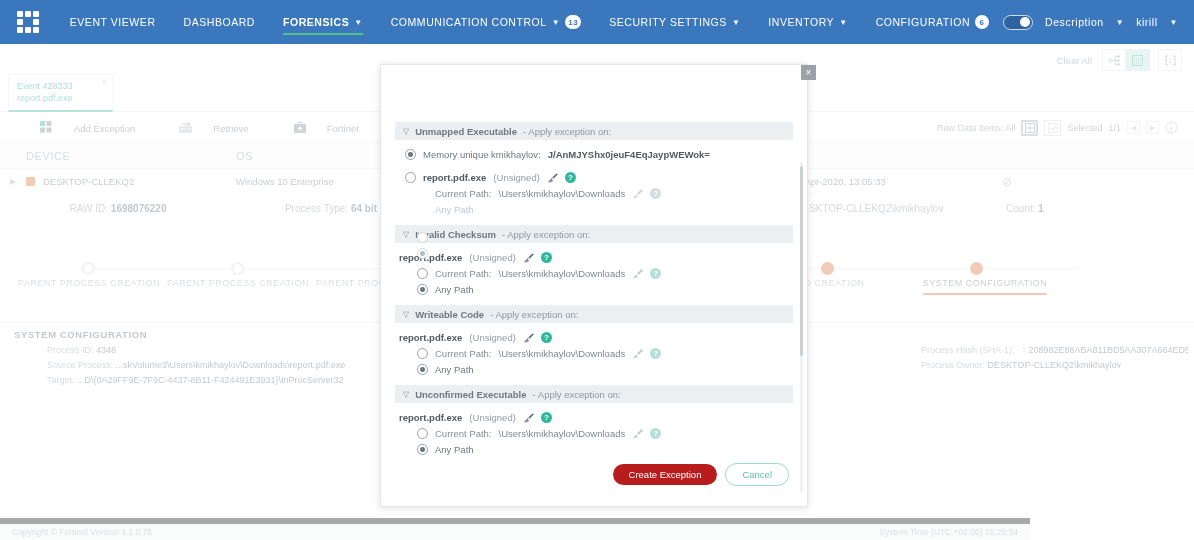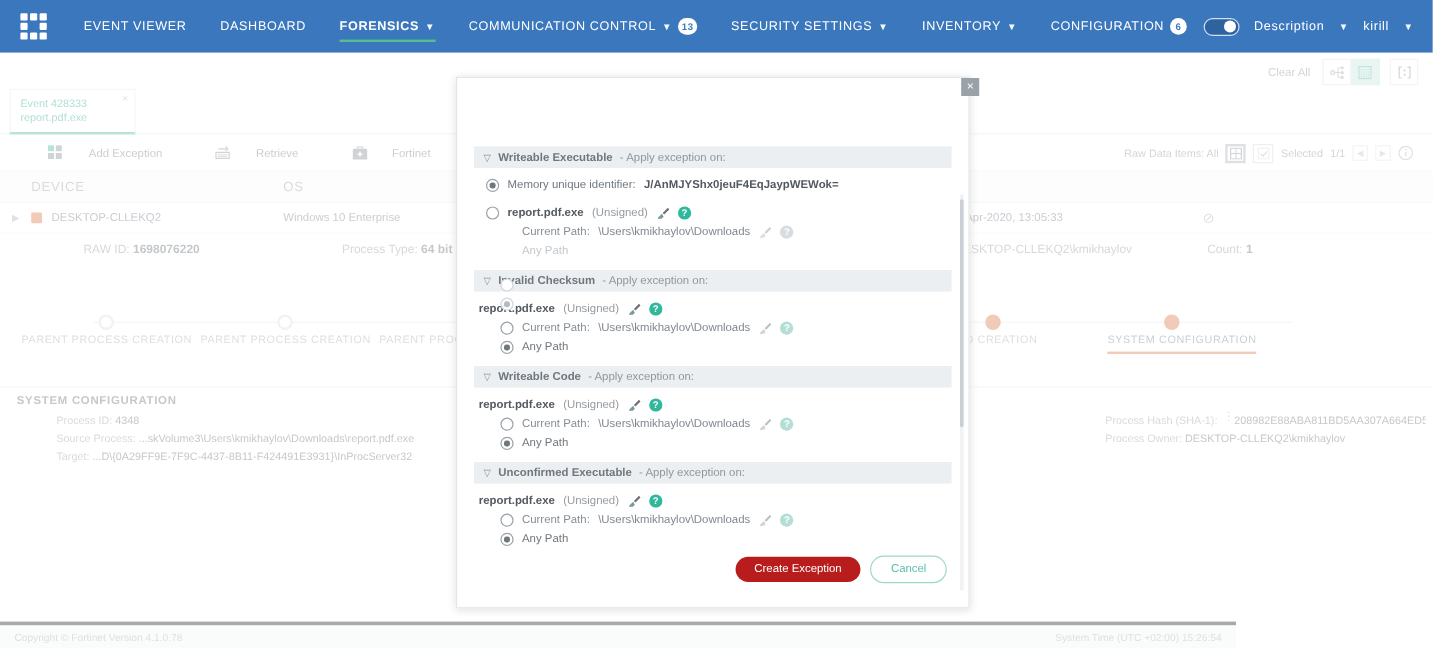--- a/index.html
+++ b/index.html
@@ -112,21 +112,21 @@
   .sys-col-l { position:absolute; left:14px; top:0; width:560px; }
   .sys-col-m { position:absolute; left:308px; top:0; width:300px; }
   .sys-col-r { position:absolute; left:888px; top:0; width:300px; }
   .sys-row { height:15px; line-height:15px; white-space:nowrap; overflow:hidden;margin-left:33px; }
   .sys-row b { color:#7d858c; font-weight:normal; }
   .dots { display:inline-block; width:3px; height:11px; position:relative; vertical-align:-2px; margin:0 3px;}
   .dots::before { content:"⋮"; position:absolute; top:-4px; left:-1px; color:#b4bbc0; font-size:10px; }
 
   
   .footer { position:absolute; bottom:0; left:0; width:1030px; height:22px;
-            background:#f3f5f6; border-top:3px solid #404040; display:flex; align-items:center;
+            background:#f3f5f6; border-top:6px solid #404040; display:flex; align-items:center;
             font-size:8.5px; color:#b3b9be; padding:0 12px; }
   .footer .right { margin-left:auto; }
 
   
   .dim { position:absolute; inset:44px 0 0 0; background:rgba(255,255,255,0.55); }
   .modal { position:absolute; left:380px; top:64px; width:428px; height:443px;
            background:#fff; border:1px solid #e3e7ea; box-shadow:0 1px 7px rgba(0,0,0,.13); }
   .modal-close { position:absolute; right:-9px; top:0px; width:15px; height:15px; background:#9aa2a8;
                  color:#fff; font-size:10px; line-height:15px; text-align:center; cursor:pointer; }
   .modal-title { font-size:14px; font-weight:bold; color:#4a5157; letter-spacing:.6px;
@@ -444,27 +444,27 @@
   <div class="modal">
     <div class="modal-close">×</div>
 
     <div class="modal-body">
 
       <div class="scrolltrk"></div>
       <div class="scrollt"></div>
 
       <div class="sec-head">
         <span class="tri">▽</span>
-        <span class="nm">Writeable Executable</span>
+        <span class="nm">Unmapped Executable</span>
         <span class="sub">- Apply exception on:</span>
       </div>
 
       <div class="opt">
         <span class="radio on"></span>
-        <span>Memory unique identifier:</span>
+        <span>Memory unique kmikhaylov:</span>
         <span class="mono">J/AnMJYShx0jeuF4EqJaypWEWok=</span>
       </div>
 
       <div class="opt" style="margin-top:12px">
         <span class="radio"></span>
         <span class="fn">report.pdf.exe</span>
         <span class="unsigned">(Unsigned)</span>
         <svg class="brush" width="11" height="11" viewBox="0 0 11 11">
             <path d="M9.5 1.2 5.2 5.5l1.3 1.3 4.3-4.3z" fill="#6d757c"></path>
             <path d="M4.6 6.1 1.6 9.1c-.5.5-.3 1.3.4 1.4l2.6-.5 1.4-1.4z" fill="#8a9299"></path>

